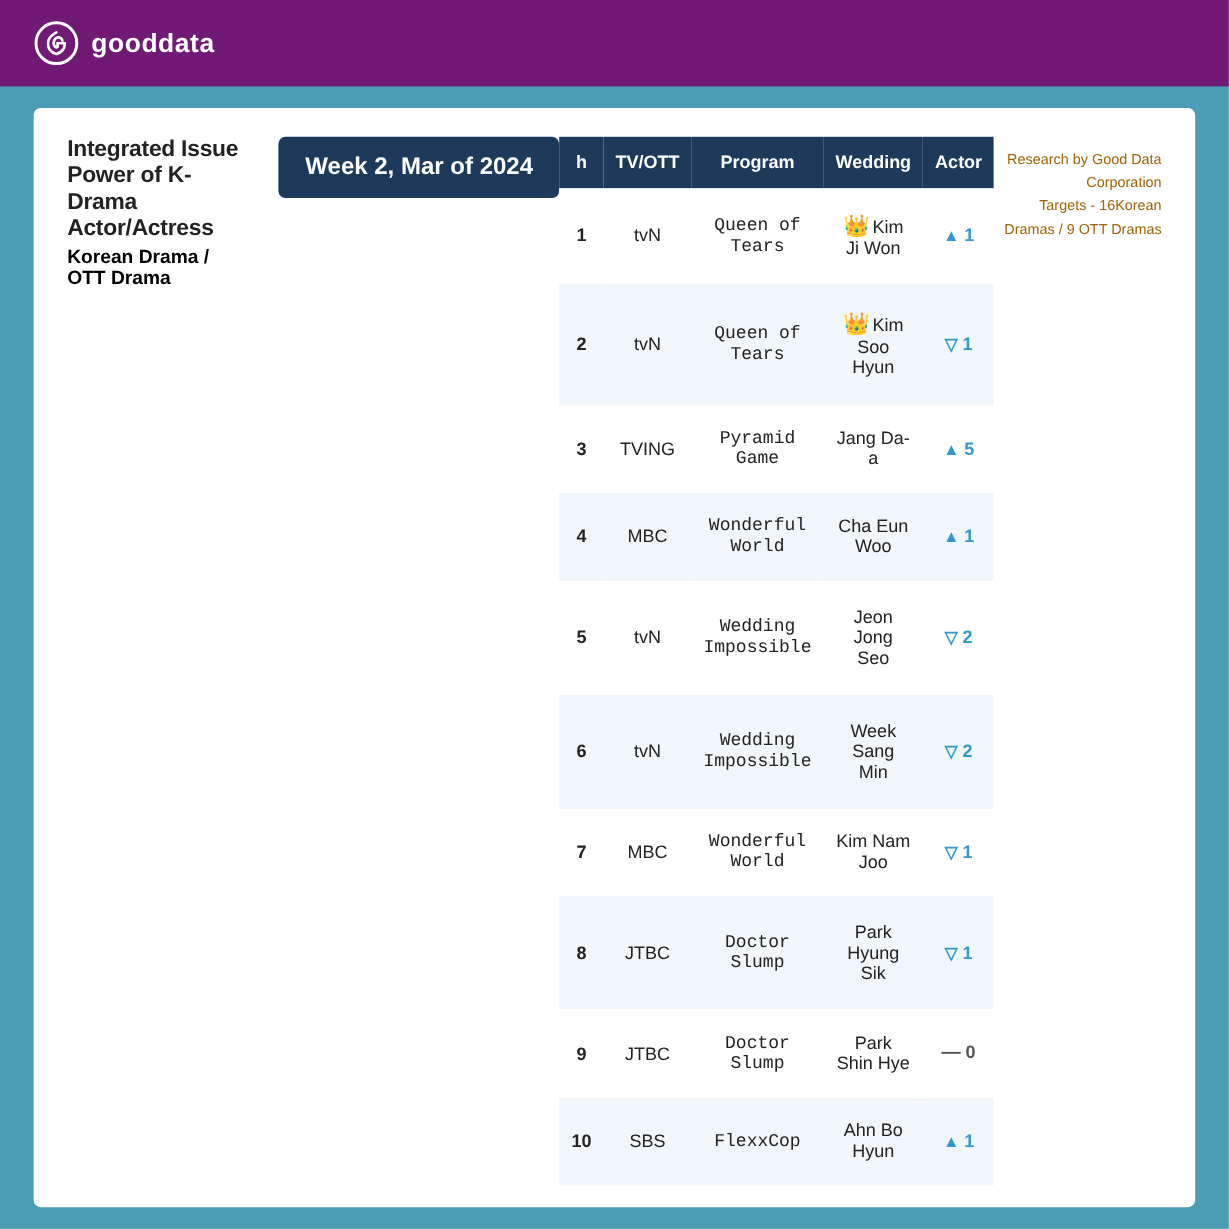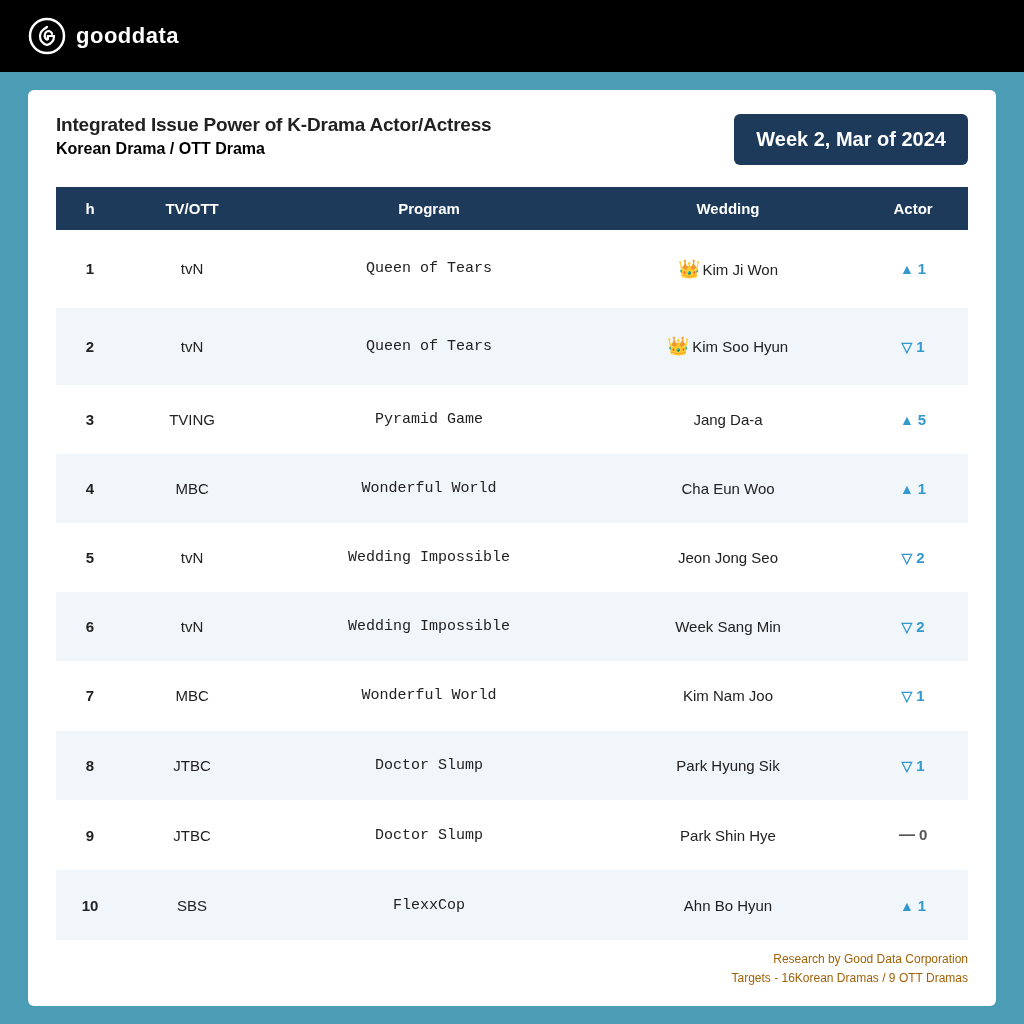--- a/index.html
+++ b/index.html
@@ -7,21 +7,21 @@
       width: 1024px;
       height: 1024px;
       font-family: 'Arial', sans-serif;
       background: #4a9db5;
       display: flex;
       flex-direction: column;
     }
 
     
     .top-bar {
-      background: #000000;
+      background: #701a75;
       height: 72px;
       display: flex;
       align-items: center;
       padding: 0 28px;
       flex-shrink: 0;
     }
     .logo-area {
       display: flex;
       align-items: center;
       gap: 10px;
@@ -37,21 +37,21 @@
       letter-spacing: 0.5px;
     }
 
     
     .card {
       background: white;
       margin: 18px 28px 18px 28px;
       border-radius: 6px;
       flex: 1;
       display: flex;
-      flex-direction: column;
+      flex-direction: row;
       overflow: hidden;
       padding: 24px 28px 18px 28px;
     }
 
     
     .card-header {
       display: flex;
       justify-content: space-between;
       align-items: flex-start;
       margin-bottom: 22px;

